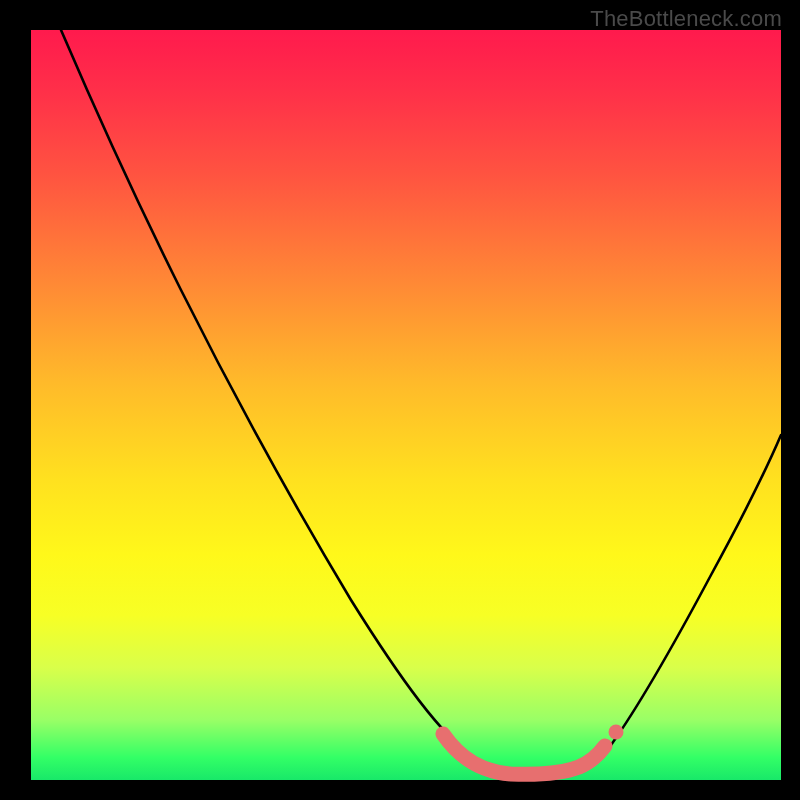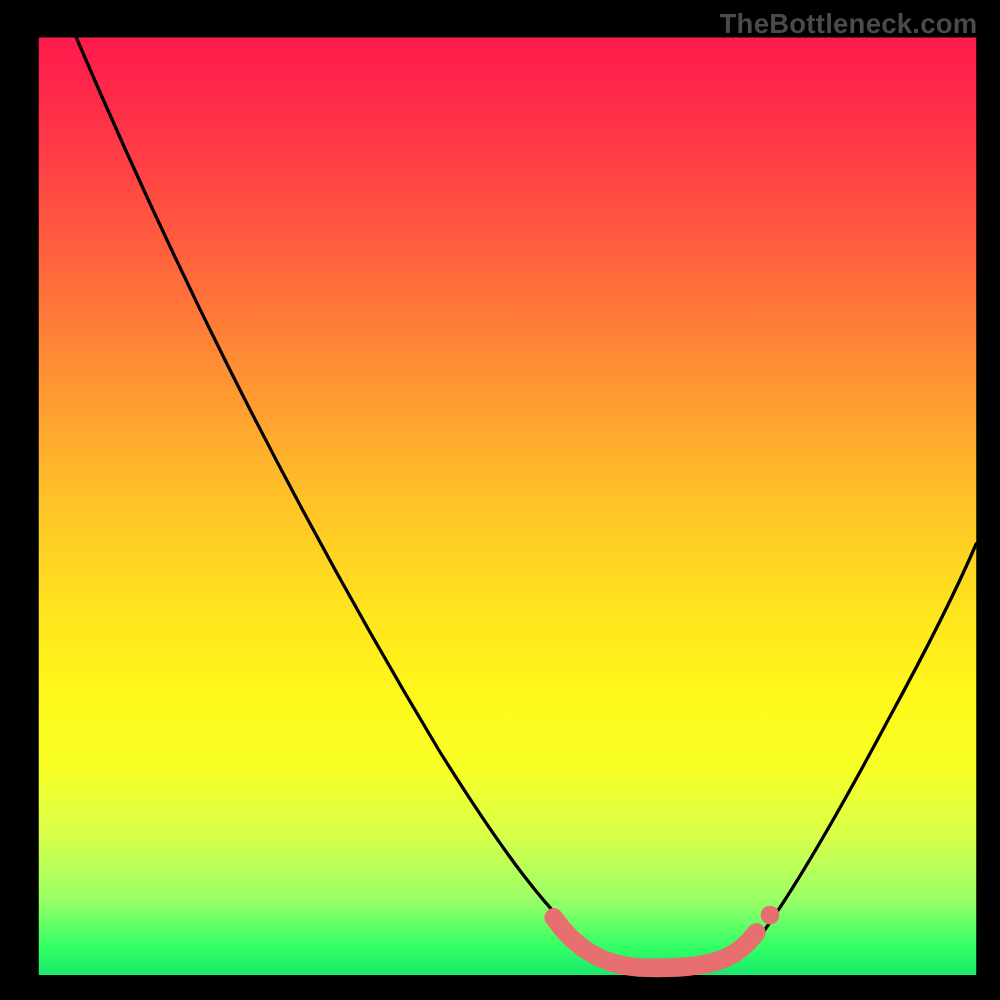--- a/index.html
+++ b/index.html
@@ -36,21 +36,21 @@
       #18e869 100%
     );
   }
 
   .watermark {
     position: absolute;
     top: 6px;
     right: 18px;
     color: #4a4a4a;
     font-size: 22px;
-    font-weight: 700;
+    font-weight: 400;
     letter-spacing: 0.2px;
     z-index: 5;
   }
 
   svg.curve {
     position: absolute;
     left: 0; top: 0;
     width: 750px; height: 750px;
     overflow: visible;
   }

